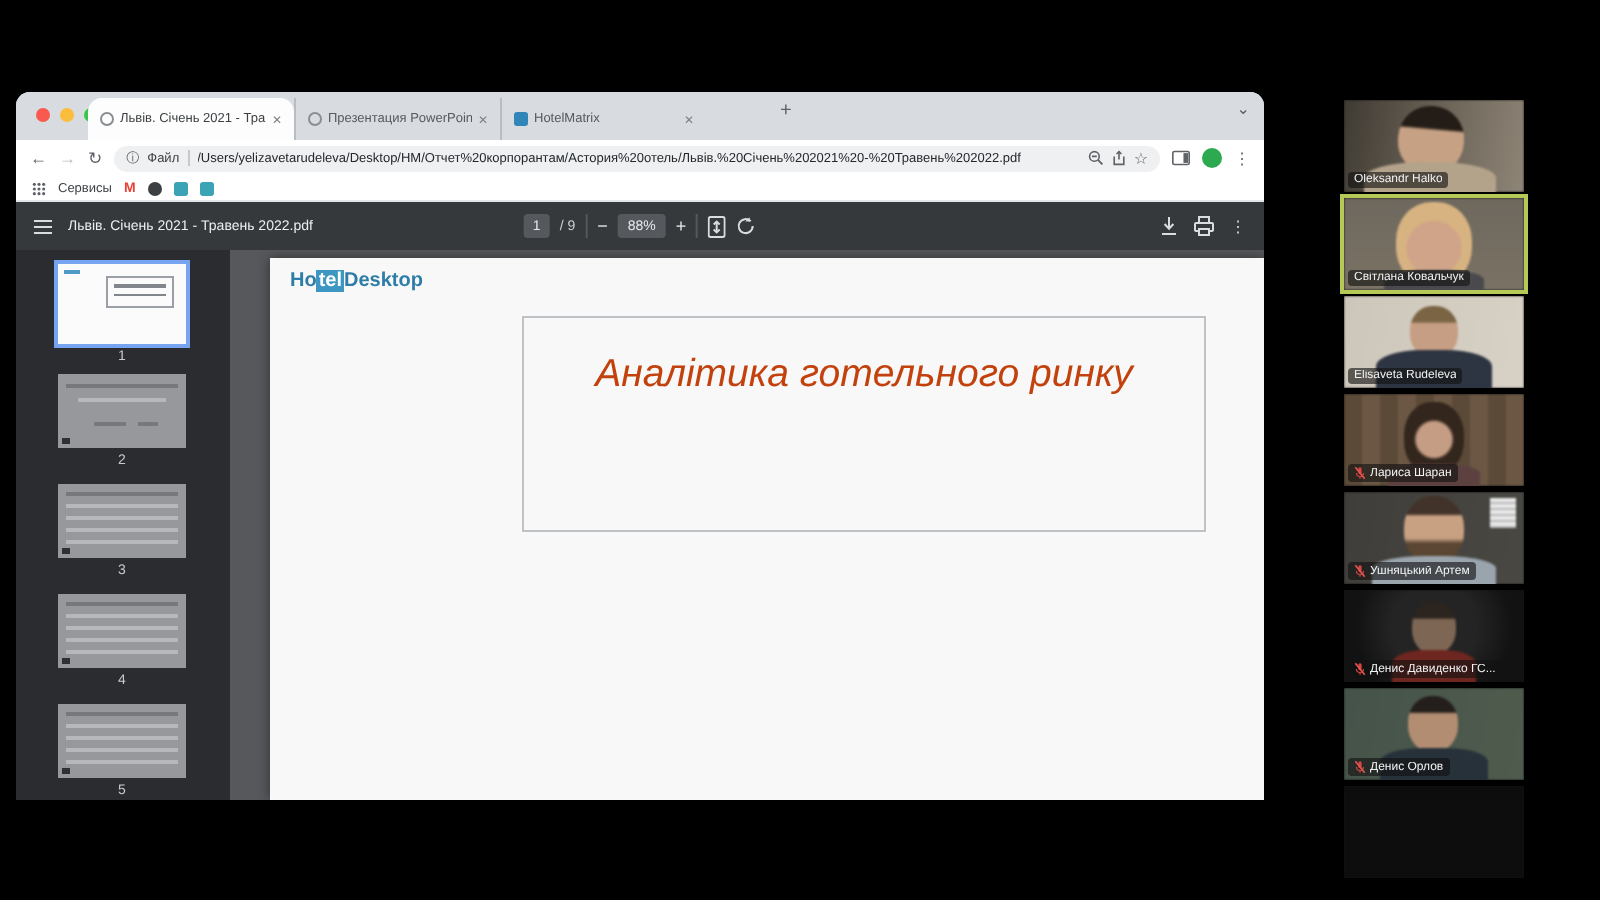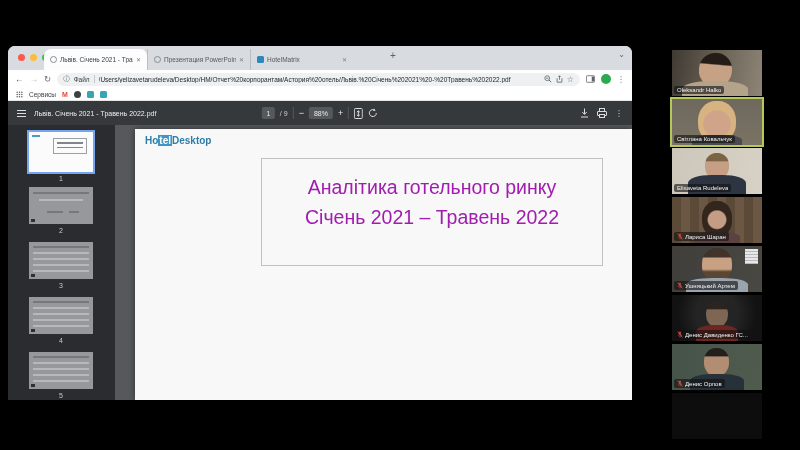--- a/index.html
+++ b/index.html
@@ -81,21 +81,21 @@
   .tpgnum { position:absolute; left:2px; bottom:2px; width:4px; height:3px; background:#2f3033; }
 
   .viewer { flex:1; background:#56585b; position:relative; overflow:hidden; }
   .page { position:absolute; left:20px; top:4px; right:0; bottom:0; background:#f7f8f7;
           box-shadow:0 0 6px rgba(0,0,0,.45); }
   .slidelogo { position:absolute; left:10px; top:6px; font-size:10px; font-weight:bold; }
   .slidelogo .pre, .slidelogo .post { color:#2e7ca8; }
   .slidelogo .mid { color:#fff; background:#3e96c3; padding:0 1px; }
   .titlebox { position:absolute; left:126px; top:29px; width:342px; height:108px;
               border:1px solid #bfc3c6; text-align:center; padding-top:13px; }
-  .titlebox div { font-size:19.5px; line-height:30px; color:#a21caf; white-space:nowrap; }
+  .titlebox div { font-size:19.5px; line-height:30px; color:#c2410c; white-space:nowrap;font-style:italic; }
 
   
   .pstrip { position:absolute; left:672px; top:0; width:90px; height:450px; }
   .tile { position:absolute; left:0; width:90px; height:46px; background:#141414; overflow:hidden; }
   .tile.active { outline:2px solid #b6c957; }
   .vid { position:absolute; inset:0; filter:blur(.6px); }
   .vid::before, .vid::after { content:""; position:absolute; }
 
   .p1 { background:linear-gradient(100deg,#3f3a33,#6e6659 55%,#8e8577); }
   .p1::before { left:27px; top:3px; width:33px; height:34px; border-radius:48%;
@@ -326,21 +326,20 @@
       </div>
     </div>
 
     <div class="viewer">
       <div class="page">
         <div class="slidelogo">
           <span class="pre">Ho</span><span class="mid">tel</span><span class="post">Desktop</span>
         </div>
         <div class="titlebox">
           <div>Аналітика готельного ринку</div>
-          <div>Січень 2021 – Травень 2022</div>
         </div>
       </div>
     </div>
   </div>
 </div>
 
 <div class="pstrip">
 
   <div class="tile" style="top:50px">
     <div class="vid p1"></div>

